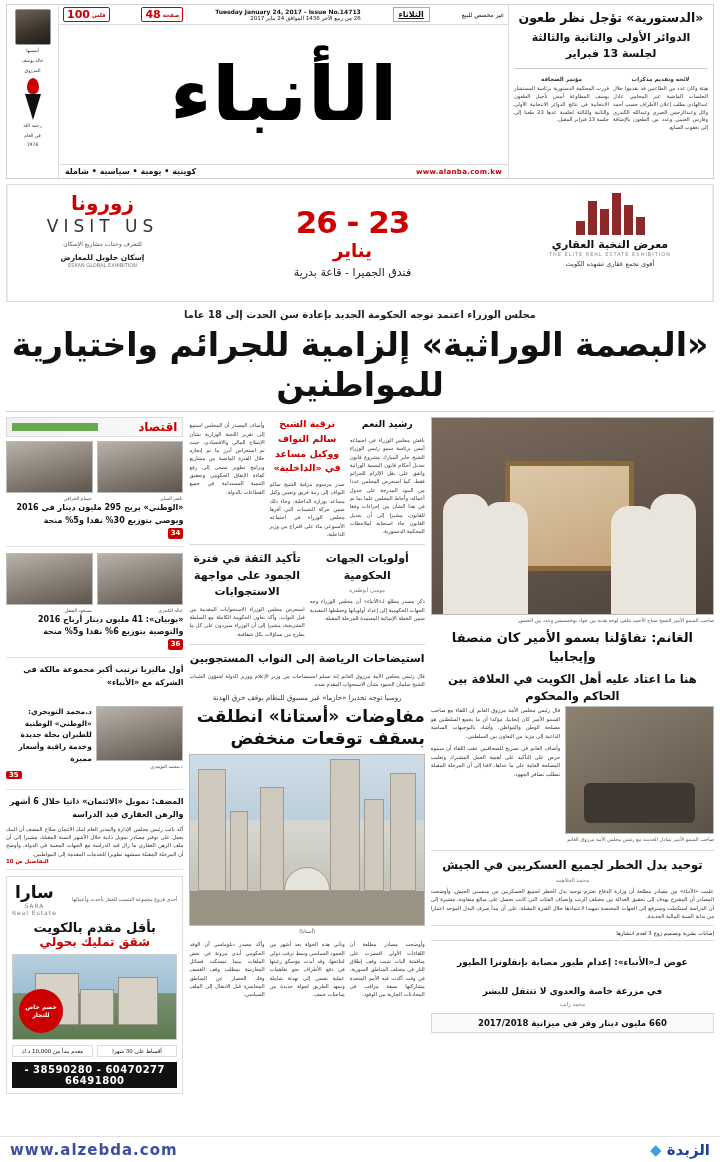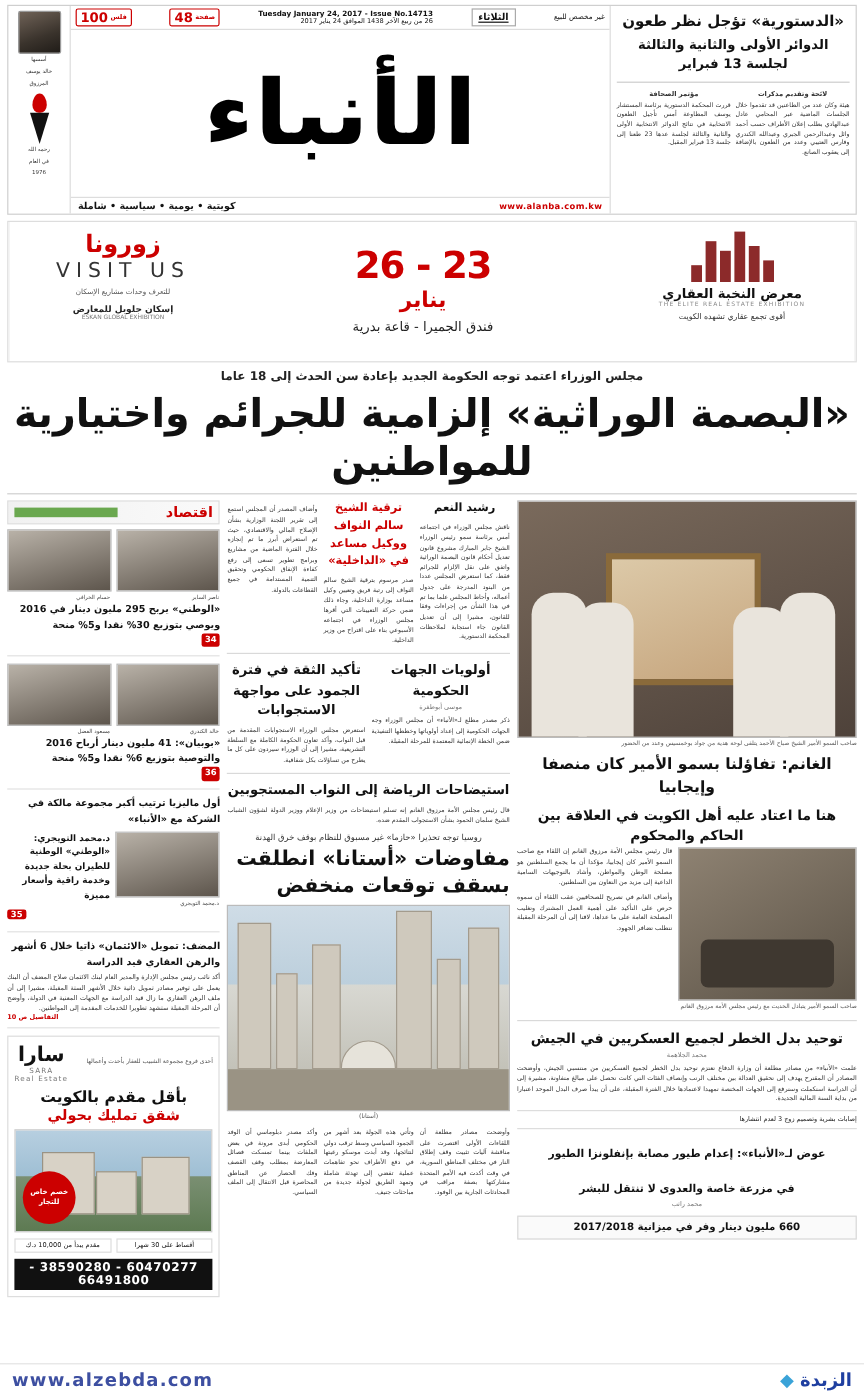--- a/index.html
+++ b/index.html
@@ -460,21 +460,21 @@
         </div>
         <div class="econ-title">
           <span class="b">«بوبيان»: 41 مليون دينار أرباح 2016</span>
           <span class="b">والتوصية بتوزيع 6% نقدا و5% منحة</span>
           <span class="badge">36</span>
         </div>
       </div>
 
       <div class="econ-item">
         <div class="econ-title" style="margin-top:3px">أول ماليزيا ترتيب أكبر مجموعة مالكة في الشركة مع «الأنباء»</div>
-        <div class="faces" style="margin-top:3px">
+        <div class="faces" style="margin-top:16px">
           <div class="face one">
             <span class="cap">د.محمد التويجري</span>
           </div>
           <div style="flex:1">
             <div class="econ-title" style="margin-top:0;font-size:7.4px">د.محمد التويجري: «الوطني» الوطنية للطيران بحلة جديدة وخدمة راقية وأسعار مميزة</div>
             <div style="text-align:left"><span class="badge">35</span></div>
           </div>
         </div>
       </div>
 

